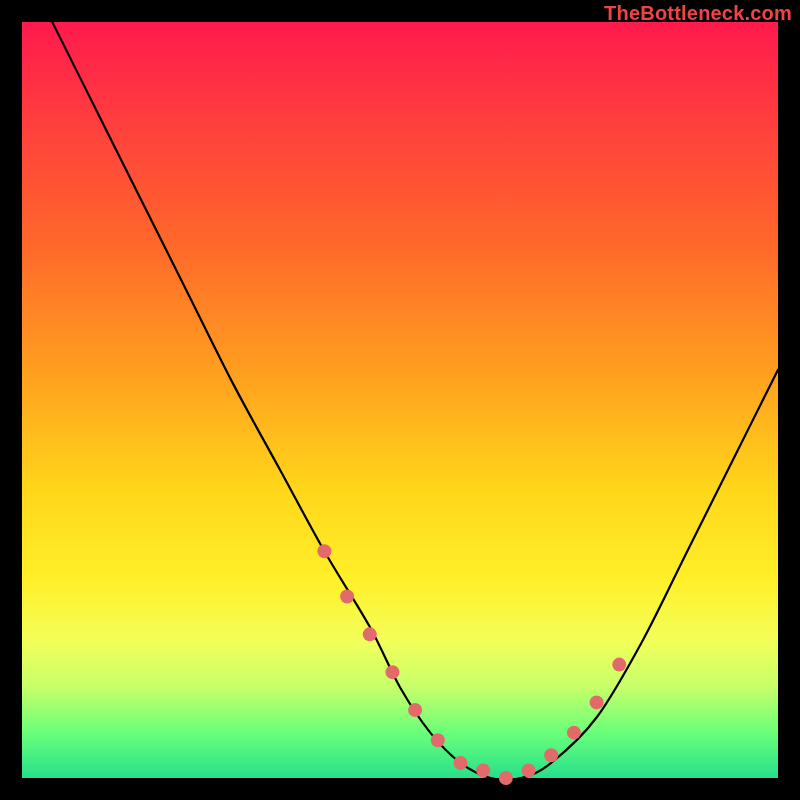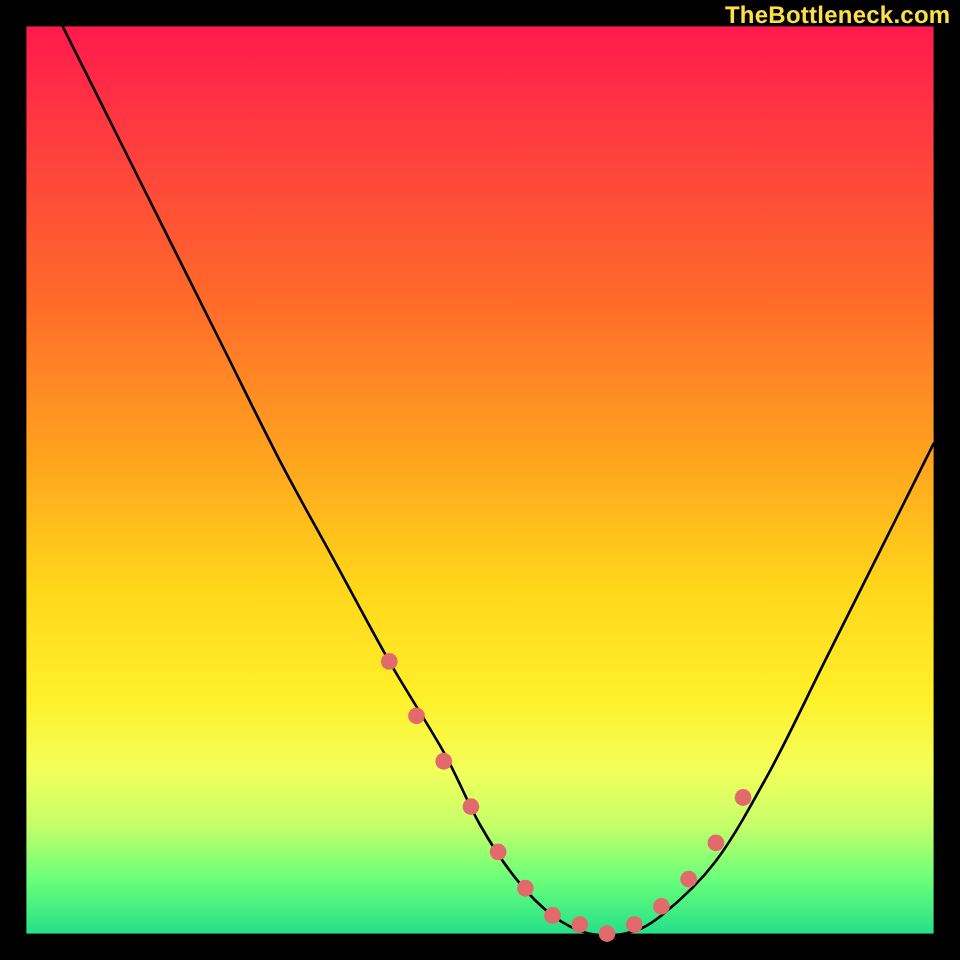--- a/index.html
+++ b/index.html
@@ -37,21 +37,21 @@
       #f2ff5a 82%,
       #c6ff6a 88%,
       #6aff7a 94%,
       #26e08a 100%
     );
   }
   .watermark {
     position: absolute;
     top: 2px;
     right: 8px;
-    color: #fde047;
+    color: #ef4444;
     font-size: 20px;
     font-weight: 600;
     letter-spacing: 0.2px;
     user-select: none;
   }
   svg.curve {
     position: absolute;
     left: 0;
     top: 0;
     width: 756px;

